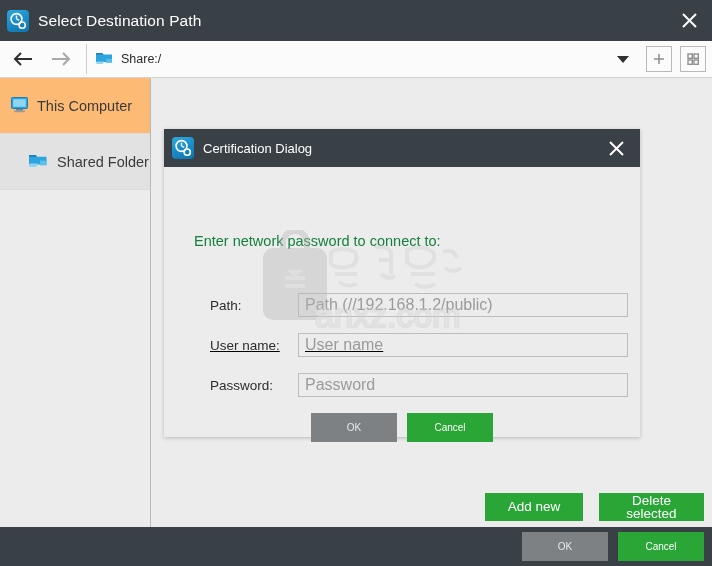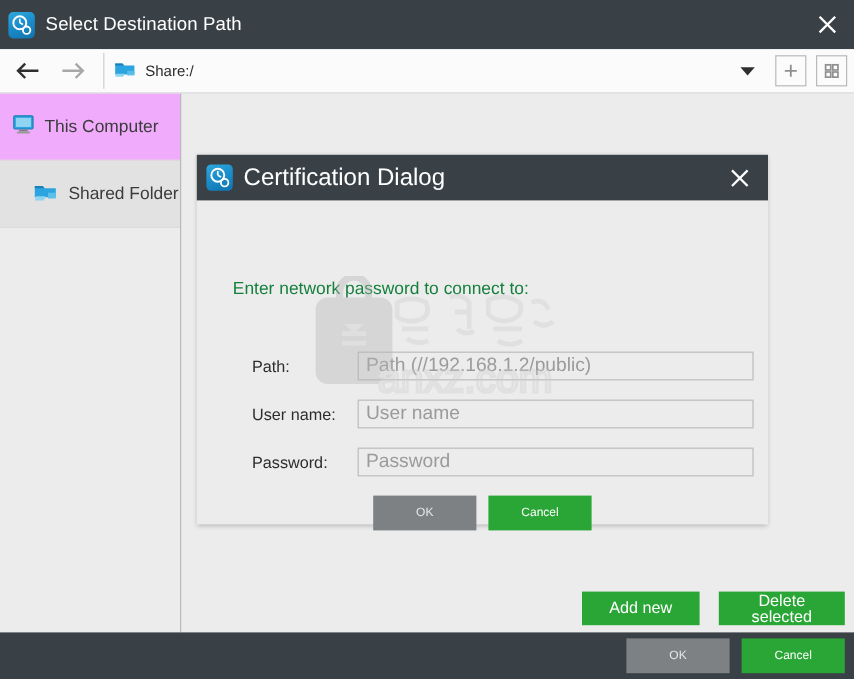--- a/index.html
+++ b/index.html
@@ -103,21 +103,21 @@
   }
   .side-item {
     height: 56px;
     display: flex; align-items: center;
     padding-left: 10px;
     font-size: 14.5px;
     color: #3b3b3b;
     cursor: pointer;
     border-bottom: 1px solid #dcdcdc;
   }
-  .side-item.unselected { background: #f0abfc; }
+  .side-item.unselected { background: #fdba74; }
   .side-item.selected { background: #e2e2e2; padding-left: 28px; }
   .side-item .lbl { margin-left: 8px; }
 
   
   .content {
     position: absolute; left: 152px; top: 78px;
     width: 560px; height: 449px;
     background: #ececec;
   }
 
@@ -142,21 +142,21 @@
   }
   .dlg-titlebar {
     height: 38px;
     background: #3a4146;
     display: flex; align-items: center;
     position: relative;
   }
   .dlg-titlebar .app-icon { margin-left: 8px; }
   .dlg-title-text {
     color: #ffffff;
-    font-size: 20px;
+    font-size: 13px;
     margin-left: 9px;
   }
   .dlg-close {
     position: absolute; right: 4px; top: 0;
     width: 40px; height: 38px;
     display: flex; align-items: center; justify-content: center;
     cursor: pointer;
   }
   .dlg-body {
     position: relative;
@@ -170,21 +170,21 @@
     color: #15803d;
   }
   .form-row {
     position: absolute;
     left: 46px;
     width: 418px;
     height: 24px;
     display: flex; align-items: center; justify-content: flex-end;
   }
   .form-row.r1 { top: 126px; }
-  .form-row.r2 { top: 166px; }
+  .form-row.r2 { top: 166px; text-decoration: underline; }
   .form-row.r3 { top: 206px; }
   .form-label {
     width: 88px;
     font-size: 13.5px;
     color: #2d2d2d;
     flex: none;
   }
   .form-input {
     flex: 1;
     height: 24px;

